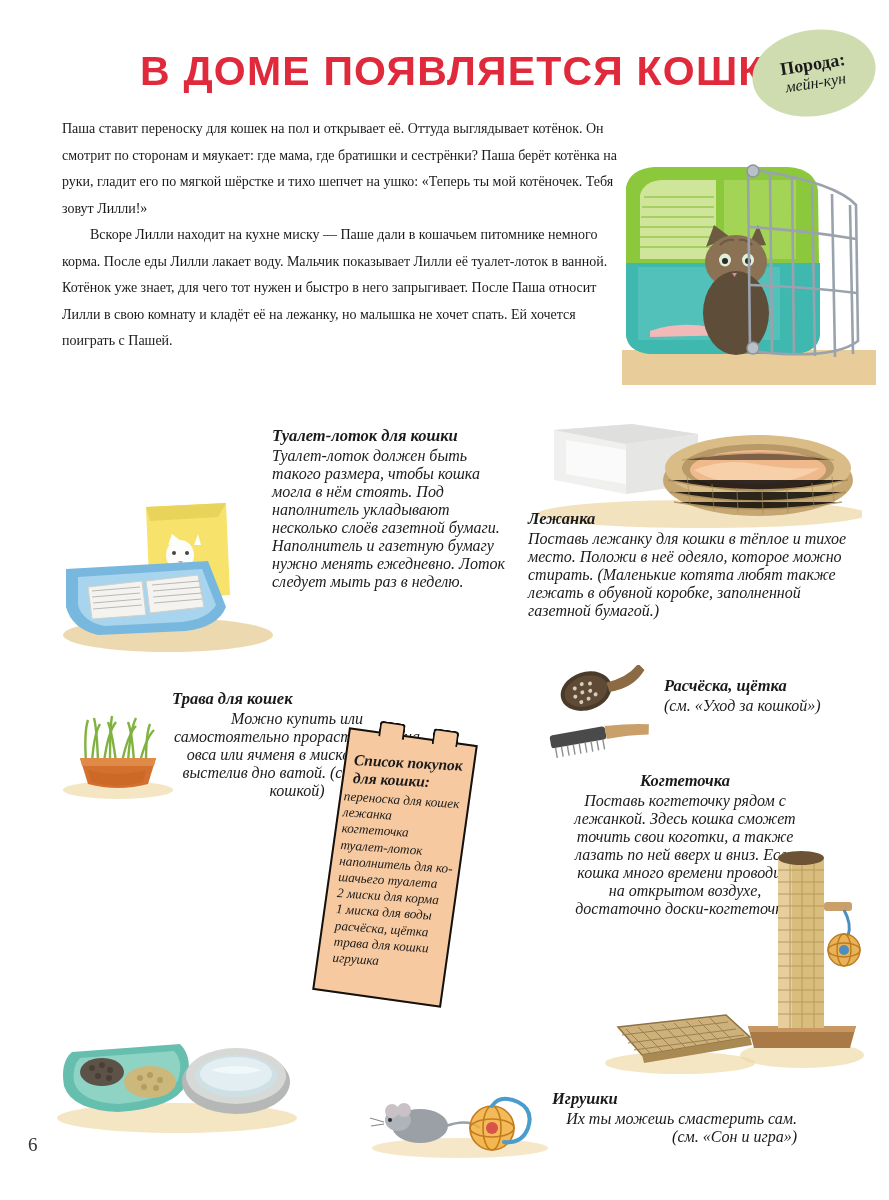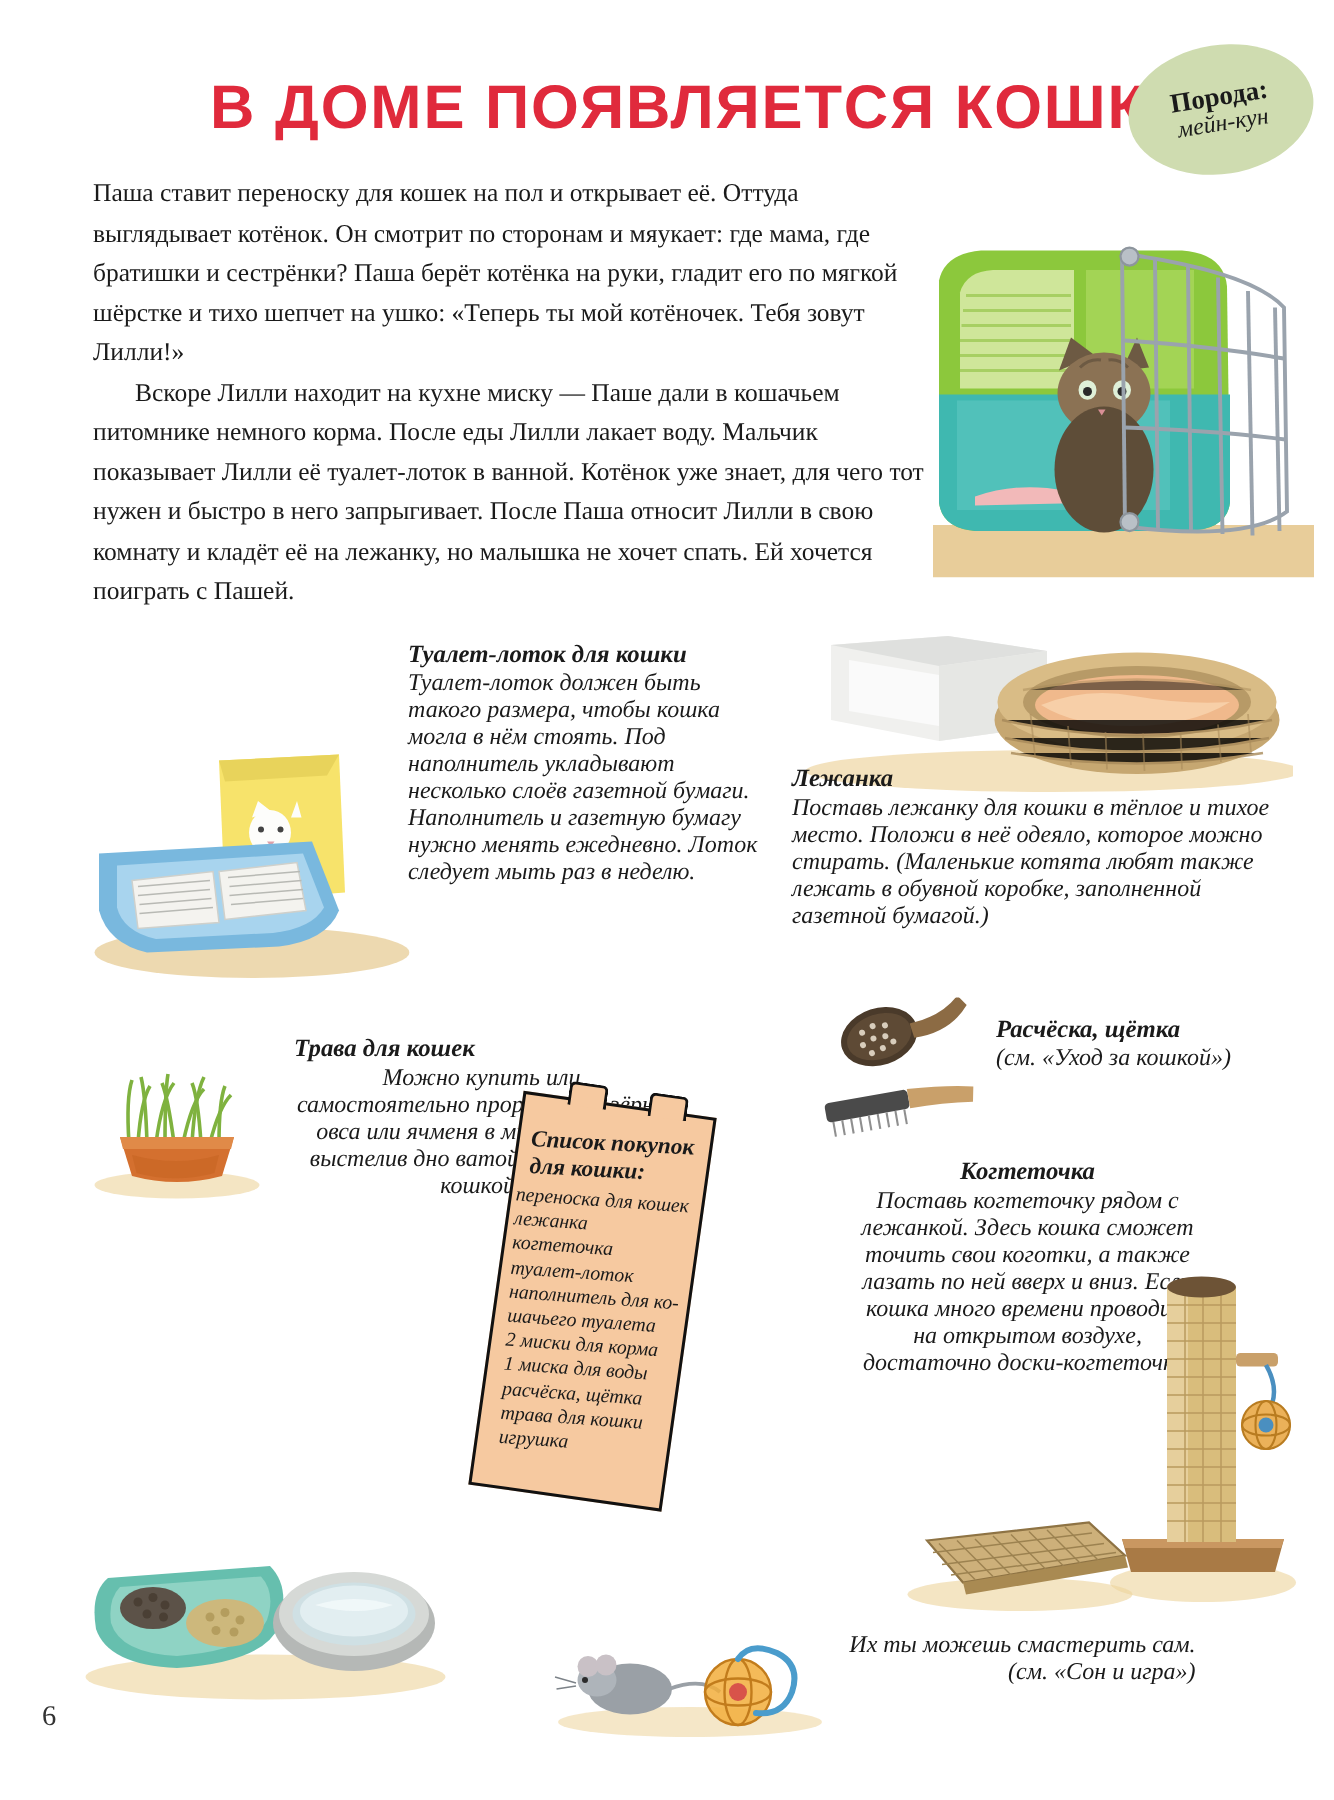--- a/index.html
+++ b/index.html
@@ -37,21 +37,21 @@
     font-weight:bold;font-size:18px;color:#1a1a1a;line-height:1.05;
   }
   .breed-badge .b2{
     font-family:"Liberation Serif", serif;
     font-style:italic;font-size:16px;color:#1a1a1a;line-height:1.1;
   }
 
   
   .intro{
     position:absolute;left:62px;top:116px;width:560px;
-    font-size:17px;line-height:26.5px;
+    font-size:14px;line-height:26.5px;
     text-align:left;
   }
   .intro p{margin:0;}
   .intro p.indent{text-indent:28px;}
 
   
   .blk{position:absolute;}
   .blk h3{
     margin:0 0 1px 0;
     font-size:16.5px;font-weight:bold;font-style:italic;
@@ -63,21 +63,21 @@
   }
   .lbl{
     position:absolute;
     font-size:16px;font-style:italic;line-height:22px;
   }
 
   
   #litter-label{left:62px;top:440px;width:175px;}
   #litterbox-block{left:272px;top:425px;width:245px;}
   #bed-block{left:528px;top:508px;width:322px;}
-  #grass-block{left:172px;top:688px;width:250px;margin-left:24px;}
+  #grass-block{left:172px;top:688px;width:250px;}
   #grass-block p{text-align:center;}
   #brush-block{left:664px;top:675px;width:205px;}
   #bowls-block{left:52px;top:853px;width:280px;}
   #scratch-block{left:570px;top:770px;width:230px;text-align:center;}
   #toys-block{left:552px;top:1088px;width:245px;}
   #toys-block p{text-align:right;}
 
   
   .note{
     position:absolute;left:330px;top:735px;width:130px;height:265px;
@@ -465,18 +465,19 @@
           <ellipse cx="28" cy="30" rx="9" ry="22"></ellipse>
           <ellipse cx="28" cy="30" rx="22" ry="9"></ellipse>
         </g>
         <circle cx="28" cy="30" r="6" fill="#d8534a"></circle>
         <path d="M28 8 q8 -12 26 -4 q16 8 10 26 q-6 16 -24 14" stroke="#4a9ccc" stroke-width="4" fill="none" stroke-linecap="round"></path>
       </g>
     </svg>
   </div>
 
   <div class="blk" id="toys-block">
+    <h3>Игрушки</h3>
     <p>Их ты можешь смастерить сам. (см. «Сон и игра»)</p>
   </div>
 
   <div class="pageno">6</div>
 
 </div>
 
 </body></html>

